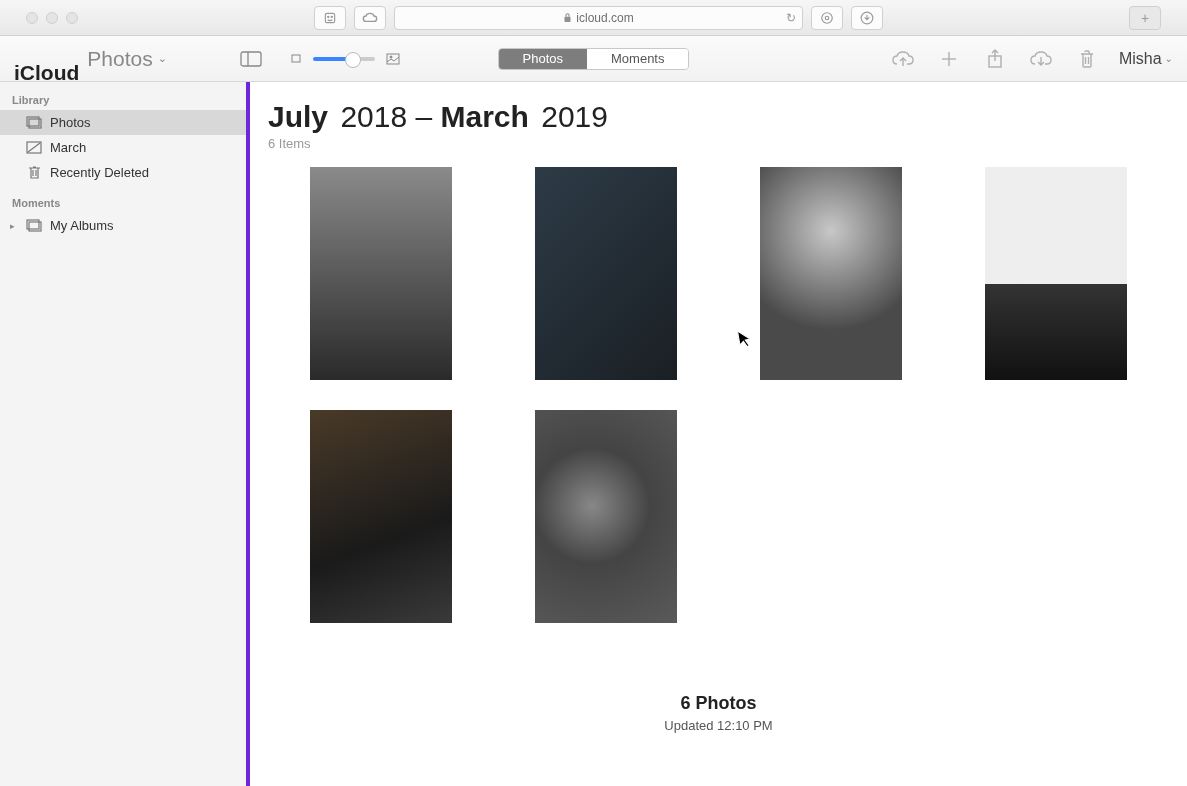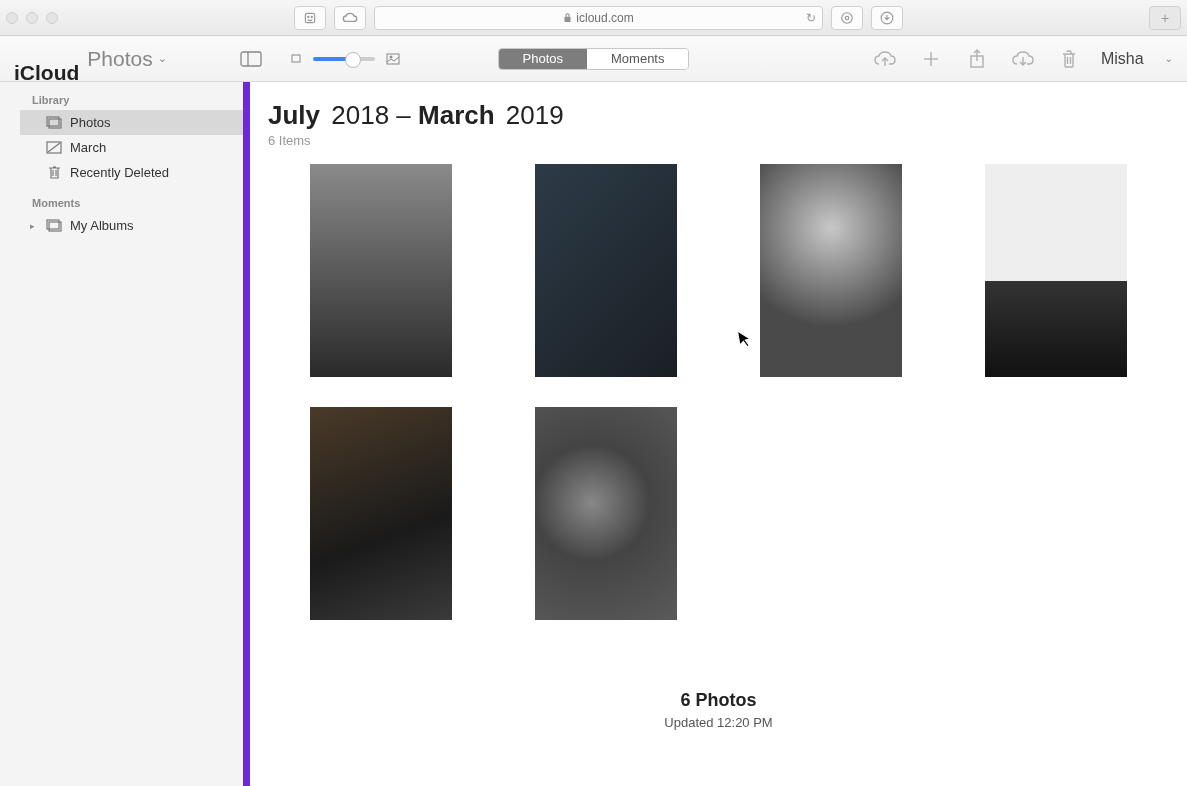--- a/index.html
+++ b/index.html
@@ -1,19 +1,19 @@
 <!DOCTYPE html>
 <html><head>
 <meta charset="utf-8">
 <style>
 * { margin: 0; padding: 0; box-sizing: border-box; font-family: -apple-system, BlinkMacSystemFont, "Helvetica Neue", sans-serif; }
 body { width: 1187px; height: 786px; background: #fff; overflow: hidden; position: relative; }
 
 
-.browser-chrome { height: 36px; background: linear-gradient(#f6f6f6, #e8e8e8); border-bottom: 1px solid #d0d0d0; display: flex; align-items: center; padding: 0 6px; gap: 8px; }
+.browser-chrome { height: 36px; background: linear-gradient(#f6f6f6, #e8e8e8); border-bottom: 1px solid #d0d0d0; display: flex; align-items: center; padding: 0 26px; gap: 8px; }
 .traffic-lights { display: flex; gap: 8px; margin-right: 10px; }
 .traffic-light { width: 12px; height: 12px; border-radius: 50%; background: #e4e4e4; border: 0.5px solid #d0d0d0; }
 .chrome-btn { width: 32px; height: 24px; border: 1px solid #d0d0d0; border-radius: 4px; background: #fcfcfc; display: flex; align-items: center; justify-content: center; color: #9a9a9a; font-size: 14px; }
 .address-bar { flex: 1; height: 24px; background: #fcfcfc; border: 1px solid #d0d0d0; border-radius: 4px; display: flex; align-items: center; justify-content: center; color: #707070; font-size: 12px; gap: 4px; position: relative; }
 .address-bar .reload { position: absolute; right: 6px; color: #9a9a9a; font-size: 12px; }
 
 
 .toolbar { height: 46px; border-bottom: 1px solid #d8d8d8; display: flex; align-items: center; padding: 0 14px; background: linear-gradient(#fafafa, #f2f2f2); }
 .app-title { font-size: 21px; font-weight: 400; color: #3a3a3a; display: flex; align-items: center; gap: 2px; }
 .app-title .b { font-weight: 600; color: #222; margin-top: 28px; }
@@ -25,35 +25,35 @@
 .zoom-slider { width: 62px; height: 4px; background: linear-gradient(to right, #3a84ff 0%, #3a84ff 70%, #ccc 70%); border-radius: 2px; position: relative; }
 .zoom-slider::after { content: ''; position: absolute; right: 14px; top: -5px; width: 14px; height: 14px; background: #fff; border: 1px solid #bbb; border-radius: 50%; }
 
 .seg-control { display: flex; border: 1px solid #c8c8c8; border-radius: 4px; overflow: hidden; height: 22px; position: absolute; left: 50%; transform: translateX(-50%); }
 .seg-item { padding: 0 24px; font-size: 13px; display: flex; align-items: center; cursor: pointer; }
 .seg-item.active { background: #7d7d7d; color: #fff; }
 .seg-item.inactive { background: #fff; color: #555; }
 
 .right-tools { margin-left: auto; display: flex; align-items: center; gap: 18px; }
 .right-tools .tool-icon { color: #b0b0b0; }
-.user-menu { font-size: 16px; color: #444; display: flex; align-items: center; gap: 21px; }
+.user-menu { font-size: 16px; color: #444; display: flex; align-items: center; gap: 3px; }
 .user-menu .chev { font-size: 10px; color: #888; }
 
 
 .content { display: flex; height: calc(786px - 36px - 46px); }
-.sidebar { width: 250px; background: #f4f4f4; border-right: 7px solid #6d28d9; padding-top: 6px; padding-left: 20px; }
+.sidebar { width: 250px; background: #f4f4f4; border-right: 4px solid #6d28d9; padding-top: 6px; }
 .side-header { font-size: 11px; font-weight: 600; color: #888; padding: 6px 12px 4px; }
 .side-item { font-size: 13px; color: #333; padding: 5px 12px 5px 26px; display: flex; align-items: center; gap: 8px; cursor: pointer; }
 .side-item.selected { background: #d8d8d8; }
 .side-item .icon { width: 16px; height: 14px; display: inline-flex; align-items: center; justify-content: center; color: #777; }
 .side-item.expandable::before { content: '▸'; position: absolute; margin-left: -16px; font-size: 9px; color: #888; }
 
 
 .main { flex: 1; overflow: auto; padding: 18px 18px 30px 18px; }
-.range-title { font-size: 26px; color: #222; font-weight: 300; }
+.range-title { font-size: 30px; color: #222; font-weight: 300; }
 .range-title .m { font-weight: 700; }
 .item-count { font-size: 13px; color: #999; margin-top: 2px; margin-bottom: 16px; }
 
 .grid { display: grid; grid-template-columns: repeat(4, 1fr); gap: 30px 60px; padding: 0 30px; }
 .thumb { width: 142px; height: 213px; background: #333; justify-self: center; }
 .ph1 { background: linear-gradient(#8a8a8a, #2a2a2a); }
 .ph2 { background: linear-gradient(135deg, #2d3b47 0%, #1a1f24 100%); }
 .ph3 { background: radial-gradient(circle at 50% 30%, #c8c8c8 0%, #4a4a4a 60%); }
 .ph4 { background: linear-gradient(#eee 0%, #eee 55%, #333 55%, #111 100%); }
 .ph5 { background: linear-gradient(160deg, #4a3a28 0%, #1a1a1a 60%, #3a3a3a 100%); }
@@ -250,21 +250,21 @@
       <div class="thumb ph1"></div>
       <div class="thumb ph2"></div>
       <div class="thumb ph3"></div>
       <div class="thumb ph4"></div>
       <div class="thumb ph5"></div>
       <div class="thumb ph6"></div>
     </div>
 
     <div class="footer-info">
       <div class="count">6 Photos</div>
-      <div class="updated">Updated 12:20 PM</div>
+      <div class="updated">Updated 12:10 PM</div>
     </div>
   </div>
 </div>
 
 <div class="cursor">
   <svg width="14" height="20" viewBox="0 0 14 20">
       <path d="M1 1 L1 15 L5 12 L8 18 L10 17 L7 11 L12 11 Z" fill="#000" stroke="#fff" stroke-width="1"></path>
     </svg>
 </div>
 

